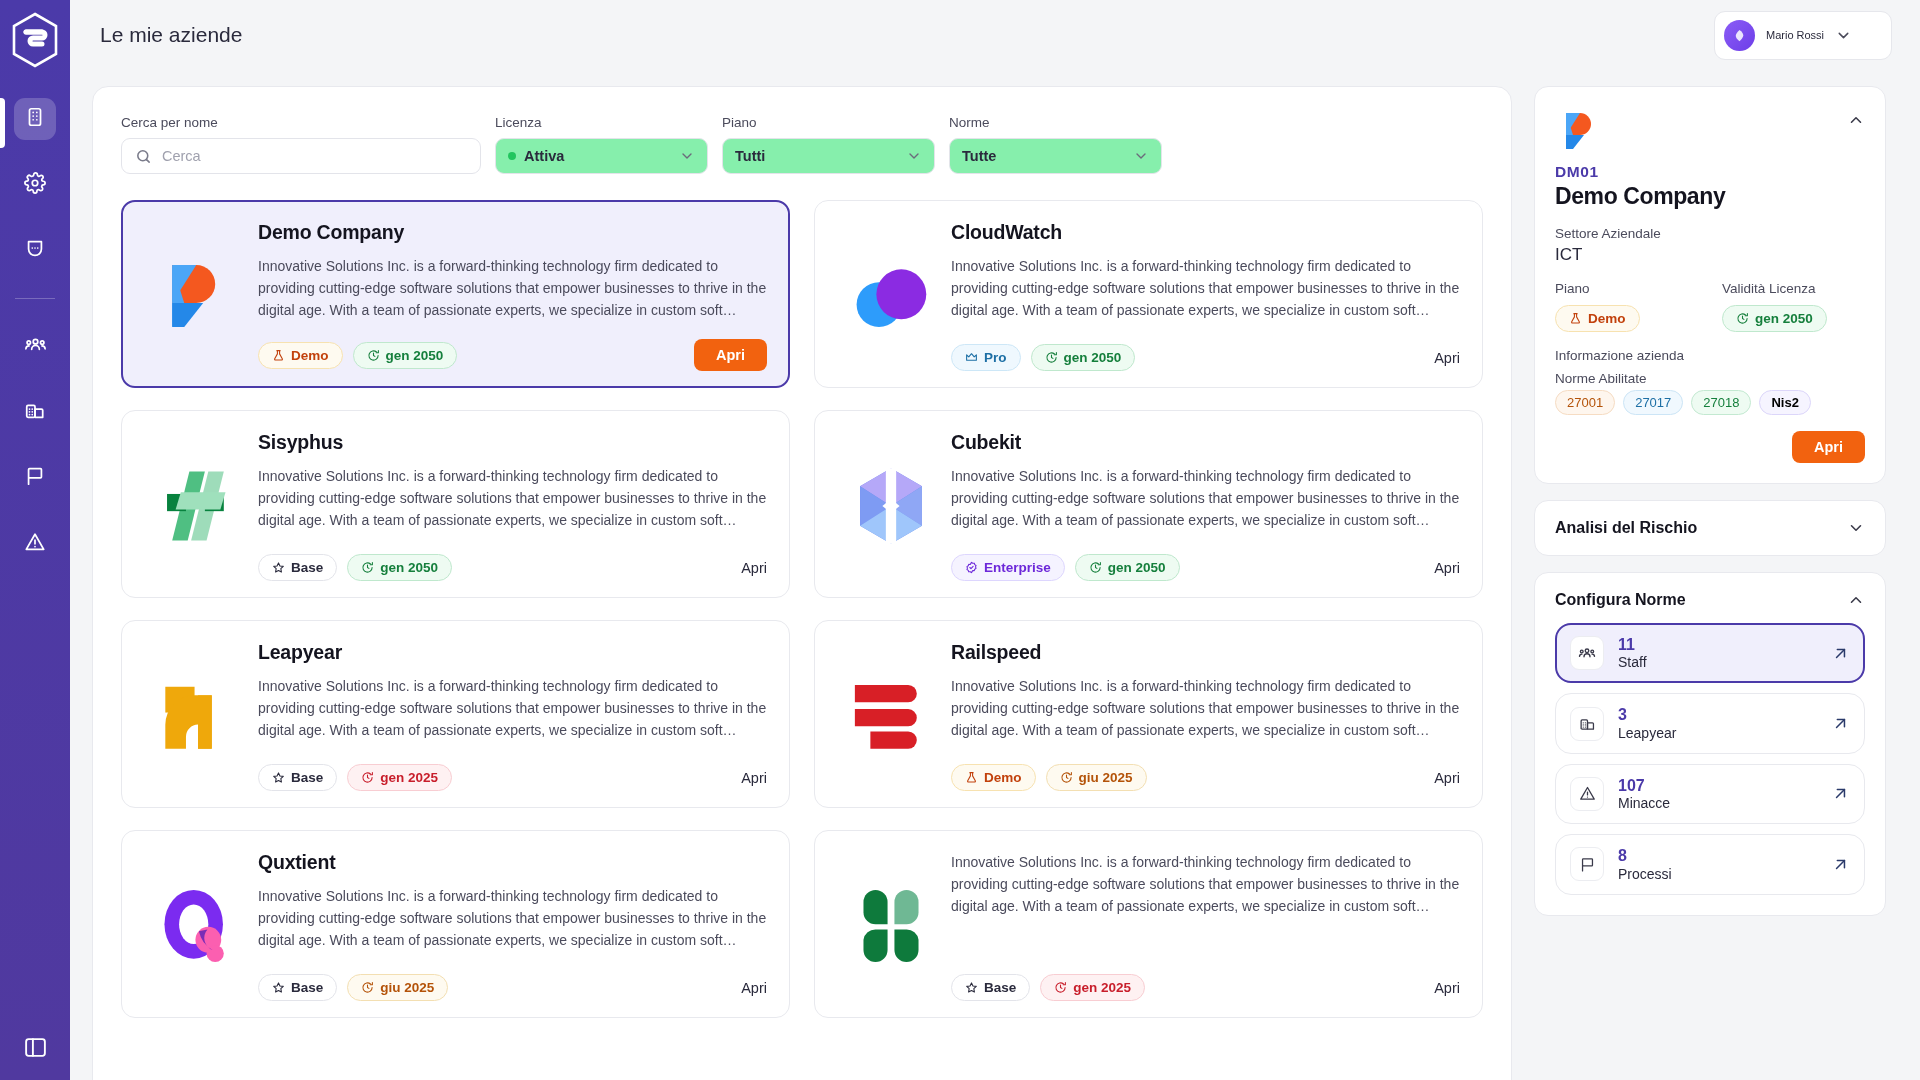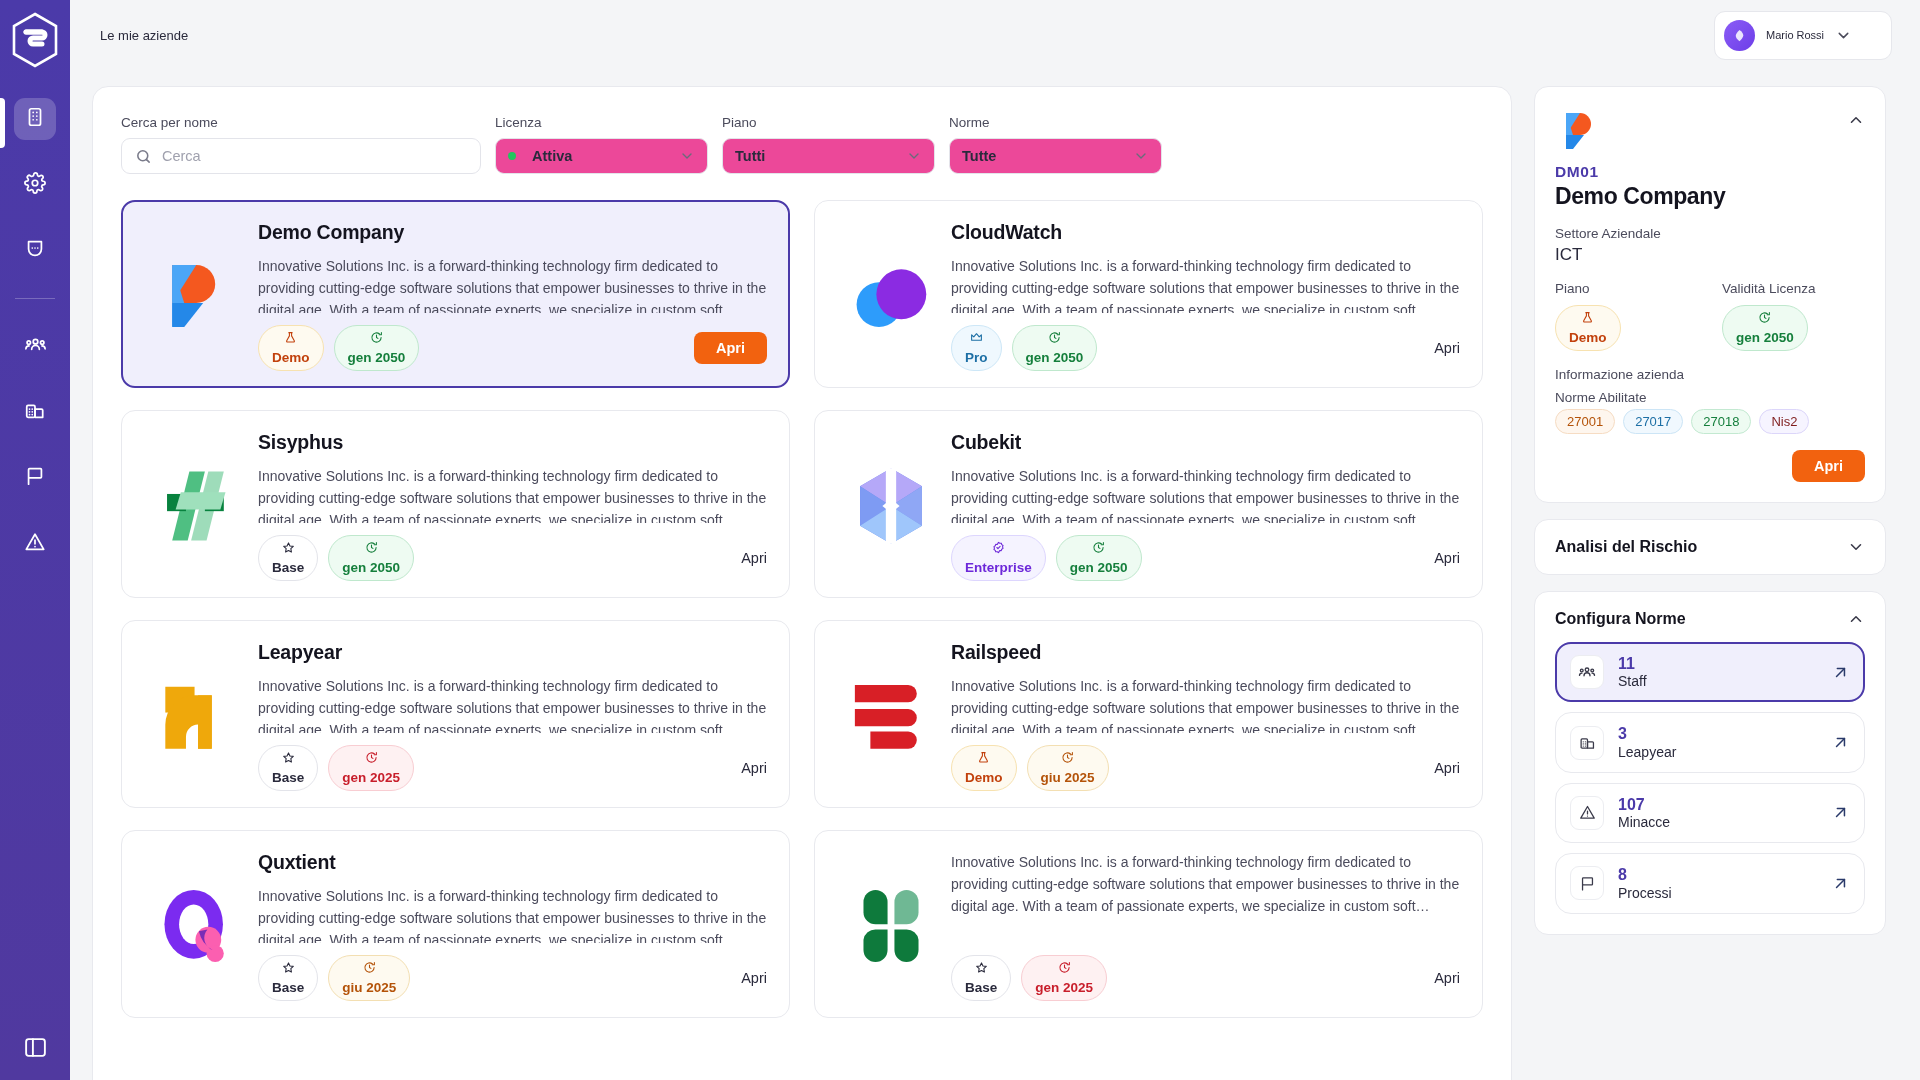--- a/index.html
+++ b/index.html
@@ -31,21 +31,21 @@
   .side-tab {
     position: absolute; left: 0; top: 98px; width: 5px; height: 50px;
     background: #fff; border-radius: 0 4px 4px 0;
   }
 
   
   .topbar {
     position: absolute; left: 70px; top: 0; right: 0; height: 70px;
     display: flex; align-items: center; padding: 0 28px 0 30px;
   }
-  .breadcrumb { font-size: 13px; color: #2A2A3C; }
+  .breadcrumb { font-size: 21px; color: #2A2A3C; }
   .user-chip {
     margin-left: auto; display: flex; align-items: center; gap: 11px;
     background: #fff; border: 1px solid #E6E7EC; border-radius: 11px;
     padding: 8px 14px 8px 9px; cursor: pointer; min-width: 178px;
   }
   .avatar {
     width: 31px; height: 31px; border-radius: 50%;
     background: linear-gradient(135deg,#8B5CF6,#6D3EE8);
     display:flex; align-items:center; justify-content:center;
   }
@@ -67,22 +67,22 @@
     width: 360px; height: 36px; border: 1px solid #E3E4EA; border-radius: 9px;
     display: flex; align-items: center; gap: 10px; padding: 0 13px; background:#fff;
   }
   .f-search input {
     border: none; outline: none; font-size: 14.5px; color: #2A2A3C;
     font-family: inherit; width: 100%; background: transparent;
   }
   .f-search input::placeholder { color: #A0A1AE; }
   .f-select {
     height: 36px; border: 1px solid #E3E4EA; border-radius: 9px;
-    display: flex; align-items: center; padding: 0 12px; gap: 16px;
-    font-size: 14.5px; color: #2A2A3C; cursor: pointer; background:#ec4899;
+    display: flex; align-items: center; padding: 0 12px; gap: 8px;
+    font-size: 14.5px; color: #2A2A3C; cursor: pointer; background:#86efac;
   }
   .f-select .sel-val { font-weight: 600; }
   .f-select .caret { margin-left: auto; color: #6B6B7B; display:flex; }
   .w-licenza { width: 213px; }
   .w-piano   { width: 213px; }
   .w-norme   { width: 213px; }
   .dot-green { width: 8px; height: 8px; border-radius: 50%; background: #22C55E; flex: none; }
 
   
   .grid { display: grid; grid-template-columns: 1fr 1fr; gap: 22px 24px; }
@@ -102,21 +102,21 @@
   .card-foot { margin-top: auto; display: flex; align-items: center; gap: 10px; padding-top: 12px; }
   .apri-link { margin-left: auto; font-size: 14.5px; color: #2A2A3C; cursor: pointer; }
   .apri-btn {
     margin-left: auto; background: #F2620F; color: #fff; border: none;
     border-radius: 8px; padding: 8px 22px; font-size: 14.5px; font-weight: 600;
     font-family: inherit; cursor: pointer;
   }
   .badge {
     display: inline-flex; align-items: center; gap: 6px;
     border-radius: 999px; padding: 5px 13px; font-size: 13.5px; font-weight: 600;
-    border: 1px solid transparent; white-space: nowrap; flex-direction: column;
+    border: 1px solid transparent; white-space: nowrap;
   }
   .b-demo { background:#FEFAF0; border-color:#F7E2B0; color:#C2410C; }
   .b-pro  { background:#EFF8FE; border-color:#CDE7F7; color:#1D6FA5; }
   .b-base { background:#FFFFFF; border-color:#E3E4EA; color:#2A2A3C; }
   .b-ent  { background:#F5F3FF; border-color:#DDD6FE; color:#6D28D9; }
   .b-ok   { background:#EEFBF2; border-color:#BFE8CD; color:#157F3C; }
   .b-exp  { background:#FEF1F2; border-color:#F8CDD2; color:#C81E2B; }
   .b-warn { background:#FEFAF0; border-color:#F3DFB2; color:#B45309; }
 
   
@@ -132,21 +132,21 @@
   .rvalue { font-size: 17px; color: #2A2A3C; margin-bottom: 16px; }
   .rcols { display: flex; gap: 24px; margin-bottom: 16px; }
   .rcol { flex: 1; }
   .rcol .rlabel { margin-bottom: 9px; }
   .rtext { font-size: 14px; line-height: 1.62; color: #3A3A4A; margin-bottom: 18px; }
   .rchips { display: flex; gap: 8px; flex-wrap: wrap; margin-bottom: 16px; }
   .chip { border-radius: 999px; padding: 4px 11px; font-size: 13px; border:1px solid; }
   .c1 { background:#FEF6EE; border-color:#F6DCC3; color:#B45309; }
   .c2 { background:#F0F8FE; border-color:#CCE5F6; color:#1D6FA5; }
   .c3 { background:#EEFBF2; border-color:#C3E9D1; color:#157F3C; }
-  .c4 { background:#F6F4FF; border-color:#DCD6FA; color:#7f1d1d; }
+  .c4 { background:#F6F4FF; border-color:#DCD6FA; color:#000000;font-weight:bold; }
   .rfoot { display:flex; }
   .rfoot .apri-btn { margin-left:auto; }
 
   .acc {
     background:#fff; border:1px solid #E8E9EE; border-radius:14px;
     padding: 18px 20px; display:flex; align-items:center; margin-bottom:16px; cursor:pointer;
   }
   .acc-title { font-size: 16px; font-weight: 700; color:#14141F; }
   .acc .chev-ic { margin-left:auto; color:#3A3A4A; display:flex; }
 

